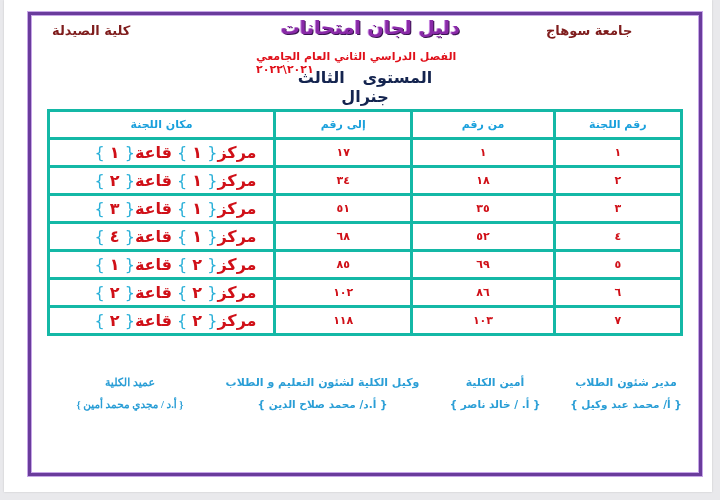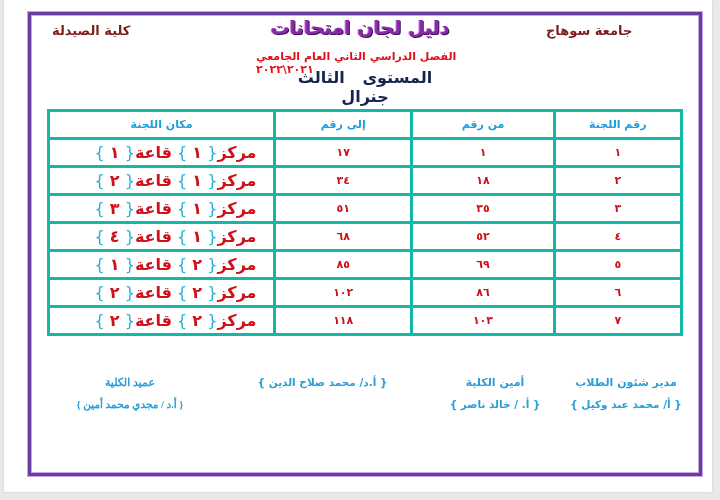--- a/index.html
+++ b/index.html
@@ -20,21 +20,21 @@
       box-shadow: 0 0 0 1px #c7a6e8, inset 0 0 0 1px #c7a6e8;
       background: #fff;
     }
     .hdr-left, .hdr-right {
       position: absolute; top: 23px; font-weight: bold; font-size: 13px;
       color: #7f1d1d; direction: rtl;
     }
     .hdr-right { left: 546px; }
     .hdr-left { left: 52px; }
     .title {
-      position: absolute; left: 260px; top: 16px; width: 200px; text-align: center;
+      position: absolute; left: 260px; top: 16px; width: 200px; text-align: right;
       font-size: 19px; font-weight: bold; color: #8a2aa8; direction: rtl;
       text-shadow: 1px 1px 0 #3a1450, -1px 0 0 #c98be0;
       letter-spacing: 0.5px;
     }
     .subtitle {
       position: absolute; left: 256px; top: 50px; width: 245px; text-align: left;
       font-size: 11px; font-weight: bold; color: #e0101a; direction: rtl;
     }
     .level {
       position: absolute; left: 270px; top: 68px; width: 190px; text-align: center;
@@ -147,18 +147,19 @@
 
 <div class="sig sig-1">
   <span class="role">مدير شئون الطلاب</span>
   <span class="name">{ أ/ محمد عبد وكيل }</span>
 </div>
 <div class="sig sig-2">
   <span class="role">أمين الكلية</span>
   <span class="name">{ أ. / خالد ناصر }</span>
 </div>
 <div class="sig sig-3">
+  <span class="role">وكيل الكلية لشئون التعليم و الطلاب</span>
   <span class="name">{ أ.د/ محمد صلاح الدين }</span>
 </div>
 <div class="sig sig-4">
   <span class="role">عميد الكلية</span>
   <span class="name">{ أ.د / مجدي محمد أمين }</span>
 </div>
 
 </body></html>

